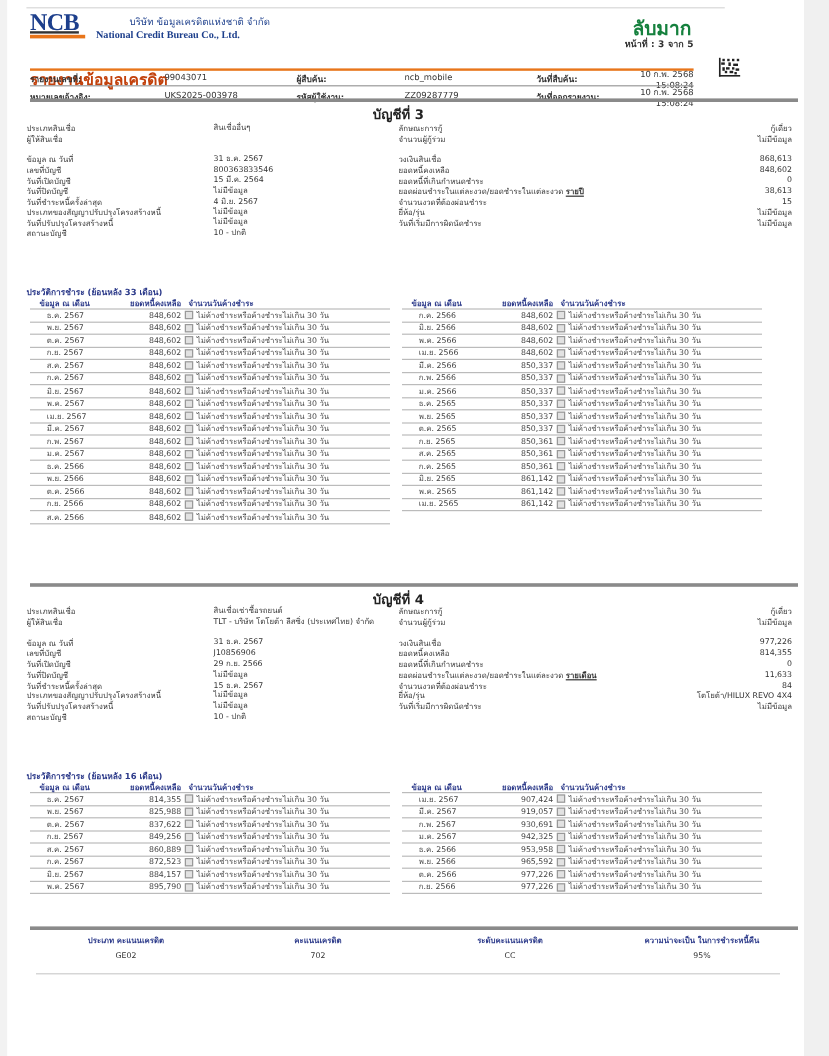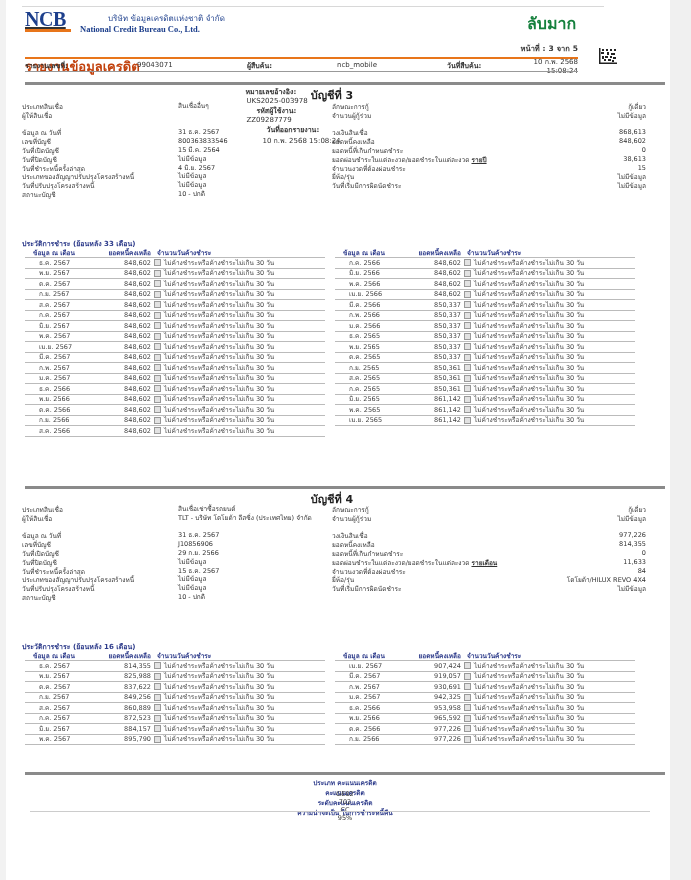--- a/index.html
+++ b/index.html
@@ -9,21 +9,21 @@
   .right-gutter { position: absolute; left: 670px; top: 0; width: 21px; height: 880px; background: #f0f0f0; }
   .top-rule { position: absolute; left: 22px; top: 6px; width: 582px; height: 1px; background: #d8d8d8; }
 
   
   .logo { position: absolute; left: 25px; top: 10px; width: 50px; height: 22px; text-decoration: underline; }
   .logo-text { font-family: "Liberation Serif", serif; font-weight: bold; font-size: 20px; color: #1d3f8c; letter-spacing: -0.5px; line-height: 18px; }
   .logo-bar { width: 46px; height: 3px; background: #e8751a; margin-top: 1px; }
   .company-th { position: absolute; left: 80px; top: 12px; font-size: 8px; color: #1d3f8c; font-weight: normal; margin-left: 28px; }
   .company-en { position: absolute; left: 80px; top: 24px; font-family: "Liberation Serif", serif; font-size: 8.5px; color: #1d3f8c; font-weight: bold; }
   .stamp { position: absolute; left: 527px; top: 11px; font-size: 16px; font-weight: bold; color: #15803d; }
-  .page-no { position: absolute; left: 500px; top: 42px; width: 78px; text-align: right; font-size: 7.5px; font-weight: bold; color: #333; }
+  .page-no { position: absolute; left: 500px; top: 30px; width: 78px; text-align: right; font-size: 7.5px; font-weight: bold; color: #333; }
   .page-no span { margin-left: 3px; }
   .qr { position: absolute; left: 599px; top: 48px; width: 18px; height: 16px; }
   .report-title { position: absolute; left: 25px; top: 56px; font-size: 13px; font-weight: bold; color: #c2410c; }
   .orange-rule { position: absolute; left: 25px; top: 57px; width: 553px; height: 2px; background: #e8751a; }
   .meta { position: absolute; left: 25px; top: 60px; width: 553px; font-size: 7px; }
   .meta-row { display: flex; height: 10px; align-items: center; }
   .meta-row .lbl { font-weight: bold; color: #333; }
   .meta-row .c1 { width: 112px; }
   .meta-row .c2 { width: 110px; }
   .meta-row .c3 { width: 90px; }
@@ -33,36 +33,36 @@
   .meta-line { position: absolute; left: 25px; top: 71px; width: 553px; height: 1px; background: #999; }
   .gray-rule { position: absolute; left: 25px; height: 3px; background: #8a8a8a; width: 640px; }
 
   .acct-title { position: absolute; left: 0; width: 664px; text-align: center; font-size: 11px; font-weight: bold; color: #222; }
 
   .info { position: absolute; left: 22px; width: 640px; font-size: 6.5px; color: #333; }
   .info-row { position: relative; height: 8.8px; }
   .info-row .k1 { position: absolute; left: 0; }
   .info-row .v1 { position: absolute; left: 156px; width: 140px; line-height: 8.8px; }
   .info-row .k2 { position: absolute; left: 310px; }
-  .info-row .v2 { position: absolute; right: 16px; }
+  .info-row .v2 { position: absolute; right: 2px; }
   .info-row.tall { height: 17.6px; }
   .u { text-decoration: underline; font-weight: bold; }
 
   .hist-title { position: absolute; left: 22px; font-size: 7px; font-weight: bold; color: #2c3a8a; }
   .hist { position: absolute; width: 300px; font-size: 6.5px; }
   .hist-head { display: flex; height: 10px; color: #2c3a8a; font-weight: bold; border-bottom: 1px solid #bbb; align-items: center; }
   .hist-row { display: flex; height: 10.5px; align-items: center; border-bottom: 1px solid #bbb; color: #444; }
   .hc1 { width: 66px; padding-left: 8px; }
   .hist-row .hc1 { padding-left: 14px; }
   .hc2 { width: 60px; text-align: right; }
   .hc3 { flex: 1; padding-left: 3px; display: flex; align-items: center; }
   .chk { display: inline-block; width: 7px; height: 7px; border: 1px solid #999; background: #e2e2e2; margin-right: 3px; }
 
   .score { position: absolute; left: 25px; top: 778px; width: 640px; font-size: 6.5px; }
-  .score-head, .score-vals { display: flex; flex-direction: column; }
+  .score-head, .score-vals { display: flex; }
   .score-head { color: #2c3a8a; font-weight: bold; height: 12px; align-items: center; }
   .score-vals { height: 11px; align-items: center; color: #333; }
   .score .sc { width: 160px; text-align: center; }
   .score-line { position: absolute; left: 30px; top: 811px; width: 620px; height: 1px; background: #ccc; }
 </style>
 </head>
 <body>
 
 <div class="page"></div>
 <div class="right-gutter"></div>
@@ -104,21 +104,21 @@
 
 <div class="meta">
   <div class="meta-row">
     <span class="lbl c1">รายงานเลขที่:</span>
     <span class="c2">99043071</span>
     <span class="lbl c3">ผู้สืบค้น:</span>
     <span class="c4">ncb_mobile</span>
     <span class="lbl c5">วันที่สืบค้น:</span>
     <span class="c6">10 ก.พ. 2568 15:08:24</span>
   </div>
-  <div class="meta-row" style="margin-top:16px;flex-direction:column;">
+  <div class="meta-row" style="margin-top:5px;">
     <span class="lbl c1">หมายเลขอ้างอิง:</span>
     <span class="c2">UKS2025-003978</span>
     <span class="lbl c3">รหัสผู้ใช้งาน:</span>
     <span class="c4">ZZ09287779</span>
     <span class="lbl c5">วันที่ออกรายงาน:</span>
     <span class="c6">10 ก.พ. 2568 15:08:24</span>
   </div>
 </div>
 <div class="meta-line"></div>
 <div class="gray-rule" style="top:82px;"></div>

